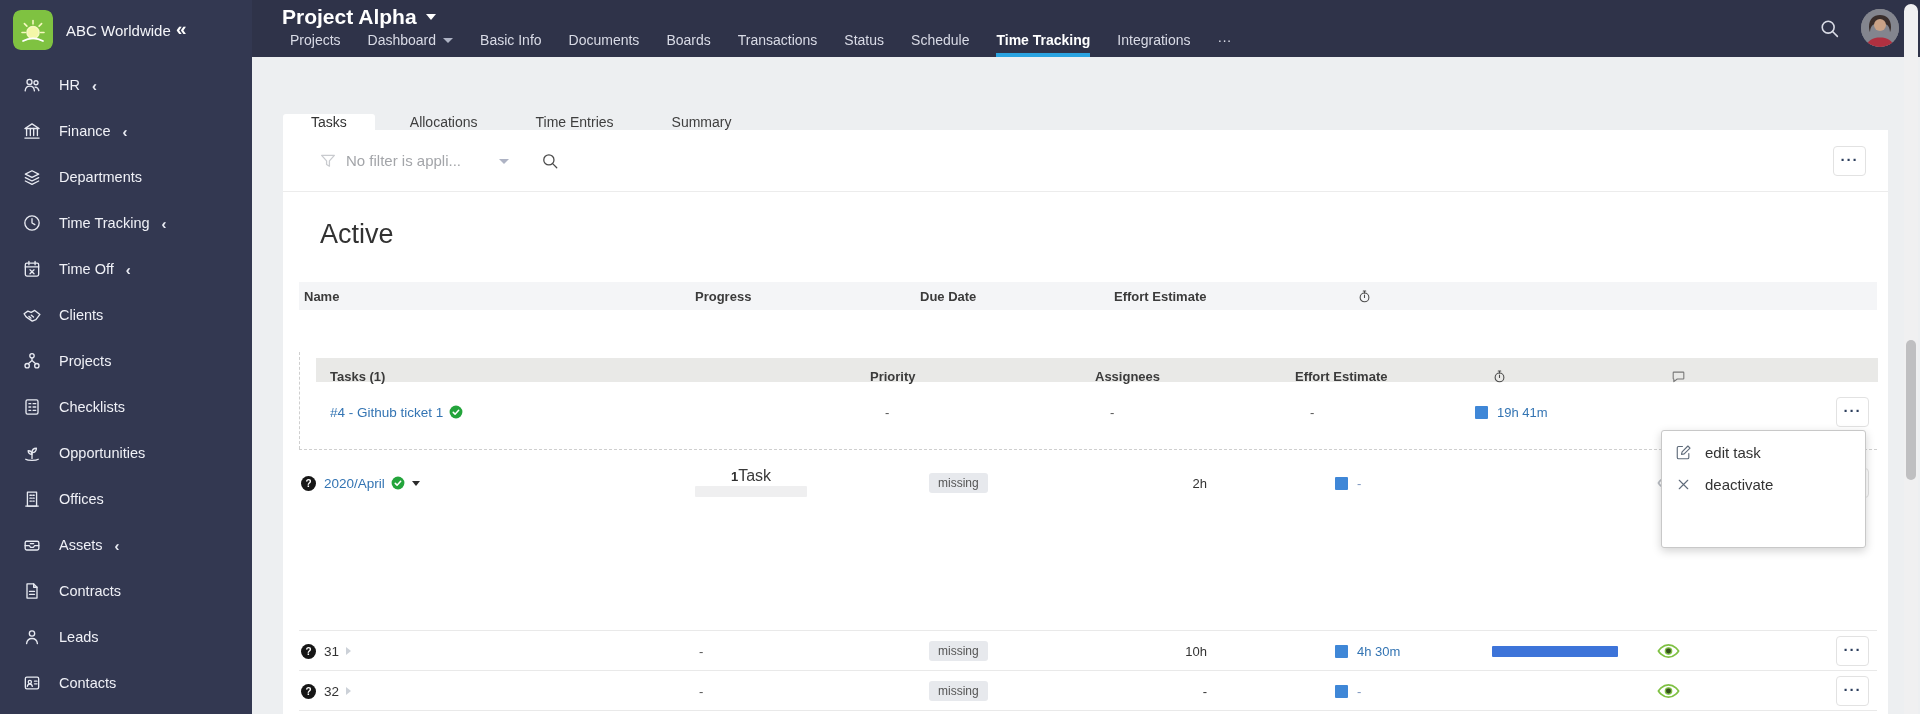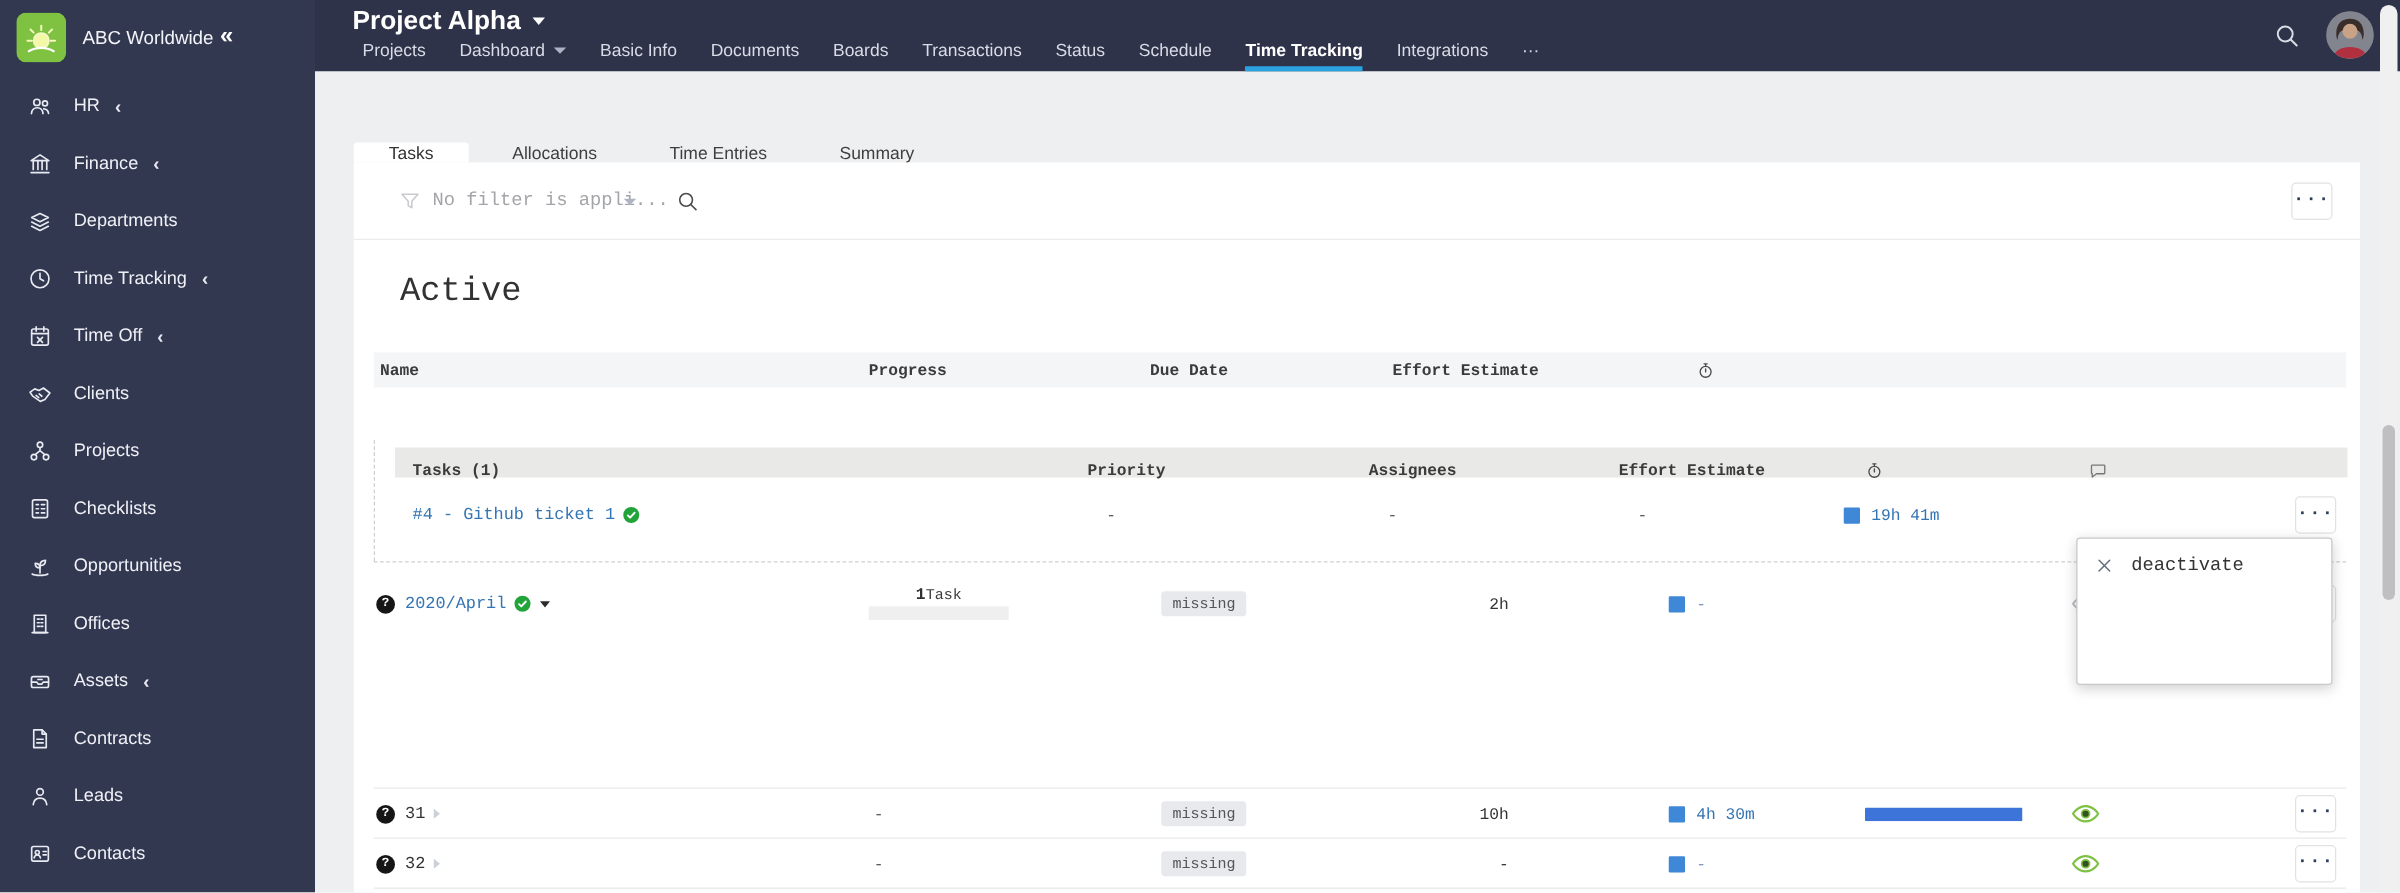--- a/index.html
+++ b/index.html
@@ -33,21 +33,21 @@
   #tb-search svg{width:100%;height:100%;fill:none;stroke:currentColor;stroke-width:1.8;stroke-linecap:round;}
   #tb-avatar{position:absolute;right:21px;top:9px;width:38px;height:38px;border-radius:50%;overflow:hidden;cursor:pointer;background:#7d7f88;}
 
   
   #content-bg{position:absolute;left:252px;top:57px;width:1668px;height:657px;background:#edeff1;}
   #tabs{position:absolute;left:283px;top:88px;height:42px;display:flex;align-items:flex-end;z-index:2;}
   .tab{font-size:14px;color:#3e3e3e;display:flex;align-items:center;padding:0 23px;cursor:pointer;}
   .tab.active{background:#fff;border-radius:3px 3px 0 0;padding:0 28px;font-weight:400;color:#333;}
   .tab + .tab{margin-left:12px;}
 
-  #card{position:absolute;left:283px;top:130px;width:1605px;height:584px;background:#fff;z-index:3;font-family:Liberation Mono, monospace;}
+  #card{position:absolute;left:283px;top:130px;width:1605px;height:584px;background:#fff;z-index:3;}
 
   
   #filter-row{position:absolute;left:0;top:0;width:100%;height:62px;border-bottom:1px solid #ececec;box-sizing:border-box;}
   #funnel{position:absolute;left:36px;top:22px;width:18px;height:18px;color:#c9cbcf;}
   #funnel svg,#filter-search svg{width:100%;height:100%;fill:none;stroke:currentColor;stroke-width:1.7;stroke-linecap:round;stroke-linejoin:round;}
   #filter-label{position:absolute;left:63px;top:22px;font-size:15px;color:#a3a5a9;cursor:pointer;}
   #filter-caret{position:absolute;left:216px;top:29px;}
   #filter-search{position:absolute;left:258px;top:22px;width:18px;height:18px;color:#4a4a4a;cursor:pointer;}
   .more-btn{width:33px;height:30px;border:1px solid #e2e2e2;border-radius:4px;background:#fff;color:#2c3e5d;font-size:15px;font-weight:bold;letter-spacing:1px;line-height:26px;text-align:center;cursor:pointer;box-sizing:border-box;}
   #filter-more{position:absolute;left:1550px;top:16px;}
@@ -64,21 +64,21 @@
   .trow.first{border-top:none;height:42px;}
   .cell{position:absolute;top:0;height:100%;display:flex;align-items:center;}
   .qbadge{width:15px;height:15px;border-radius:50%;background:#161616;color:#fff;font-size:10px;font-weight:bold;display:flex;align-items:center;justify-content:center;margin-right:8px;flex:0 0 15px;}
   .rowlink{color:#3374b3;font-size:13.5px;text-decoration:none;cursor:pointer;}
   .rowname{color:#333;font-size:13.5px;}
   .chk{width:14px;height:14px;margin-left:6px;}
   .chk svg{width:100%;height:100%;}
   .caret-wrap{margin-left:7px;display:flex;align-items:center;cursor:pointer;}
   .prog{display:flex;flex-direction:column;justify-content:center;gap:3px;}
   .prog-label{font-size:13px;font-weight:700;color:#2f2f2f;line-height:12px;}
-  .prog-unit{font-size:12px;font-weight:400;color:#3a3a3a;margin-left:0;}
+  .prog-unit{font-size:16px;font-weight:400;color:#3a3a3a;margin-left:0;}
   .pbar{width:112px;height:11px;background:#efeff0;border-radius:1px;display:flex;overflow:hidden;}
   .dash{font-size:13px;color:#555;}
   .badge-missing{background:#e7e9ed;color:#555;font-size:12px;padding:3px 9px;border-radius:3px;}
   .effort{font-size:13px;color:#333;width:100%;text-align:right;}
   .sq{width:13px;height:13px;border-radius:1px;margin-right:9px;flex:0 0 13px;cursor:pointer;}
   .sq.blue{background:#3f87d7;}
   .ttime{font-size:13px;color:#3374b3;cursor:pointer;}
   .ttime.dim{color:#7d96bf;}
   .rbar{width:126px;height:11px;border-radius:1px;overflow:hidden;display:flex;}
   .rbar span{height:100%;}
@@ -507,20 +507,27 @@
         <span class="sq blue"></span>
         <span class="ttime">19h 41m</span>
       </div>
       <div class="scell" style="left:1520px">
         <div class="more-btn">···</div>
       </div>
     </div>
 
     <div id="ctx">
         <div class="ctx-item">
+          <span class="ctx-icon"><svg viewBox="0 0 24 24">
+              <path d="M19.5 13.5V19a1.8 1.8 0 0 1-1.8 1.8H5A1.8 1.8 0 0 1 3.2 19V5.3A1.8 1.8 0 0 1 5 3.5h5.5"></path>
+              <path d="M18.2 2.8l3 3L13 14l-3.8.8.8-3.8z"></path>
+            </svg></span>
+          <span>edit task</span>
+        </div>
+        <div class="ctx-item">
           <span class="ctx-icon"><svg viewBox="0 0 24 24" stroke-width="1.9">
               <path d="M6 6l12 12M18 6L6 18"></path>
             </svg></span>
           <span>deactivate</span>
         </div>
       </div>
   </div>
 
   <div id="scroll-track">
     <div id="scroll-thumb"></div>

